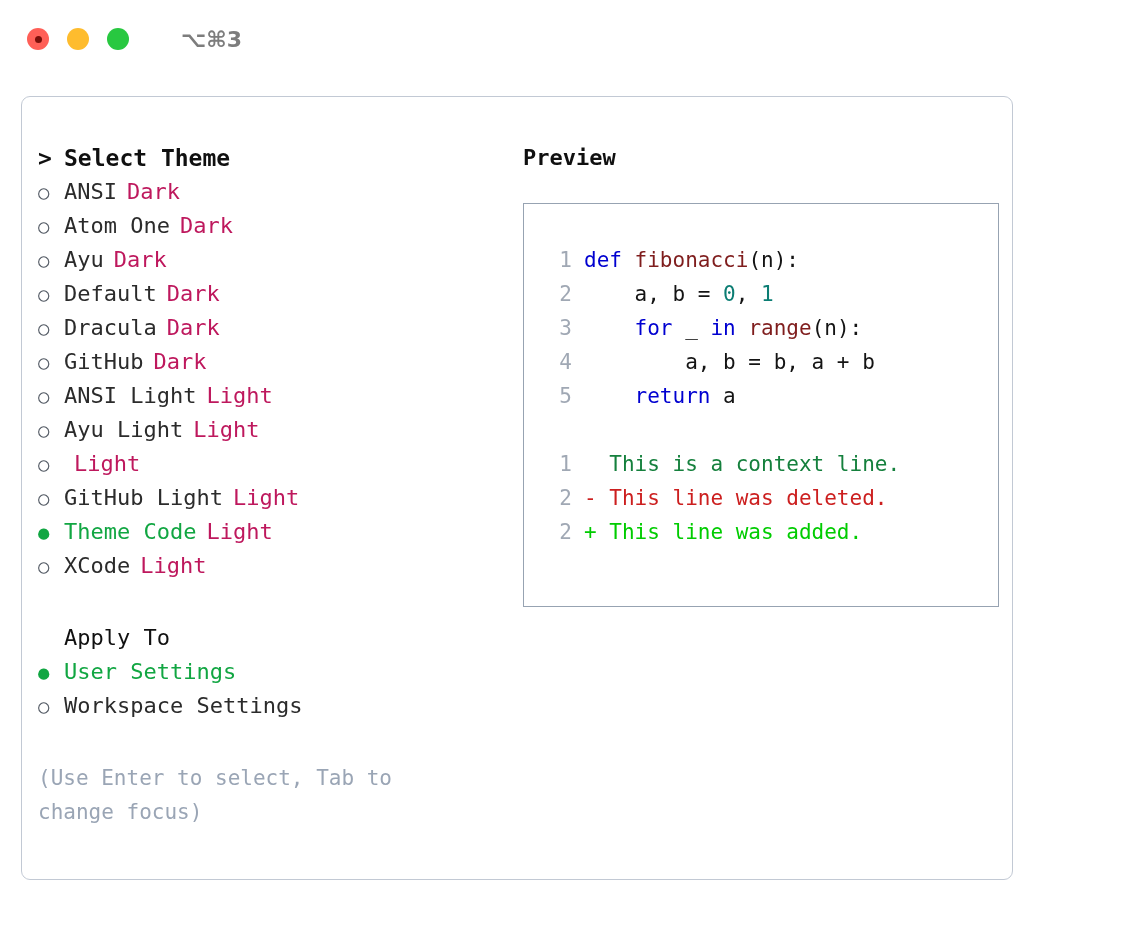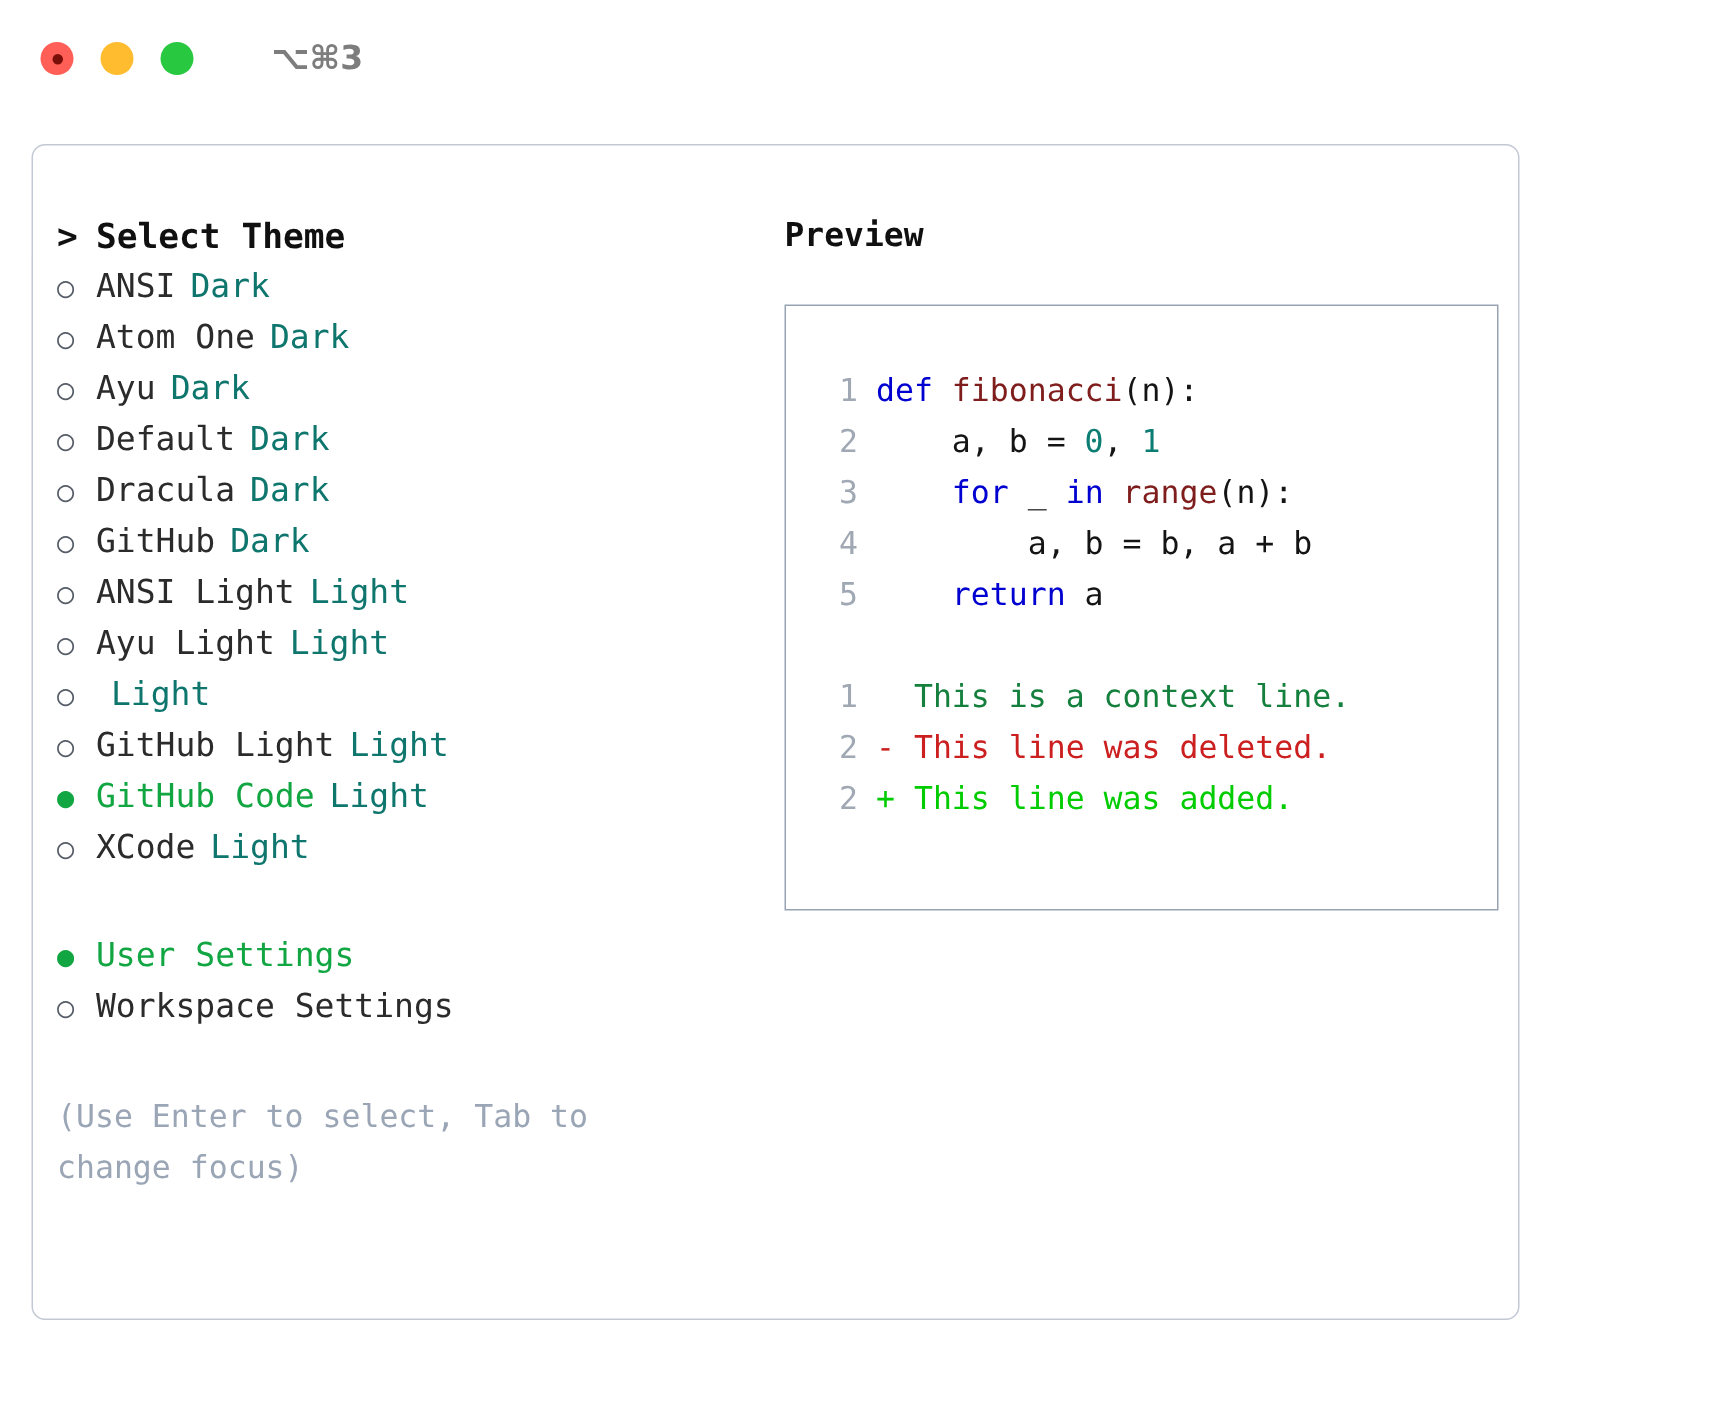--- a/index.html
+++ b/index.html
@@ -116,21 +116,21 @@
     width: 26px;
     flex: 0 0 26px;
     font-size: 19px;
     line-height: 1;
     color: #555c66;
   }
   .opt-row.selected .bullet { color: #11a642; }
   .opt-row.selected .label  { color: #11a642; }
   .label { white-space: pre; }
   .badge {
-    color: #0f766e;
+    color: #be185d;
     margin-left: 10px;
     white-space: pre;
   }
 
   .section-gap { height: 38px; }
 
   .plain-row {
     display: flex;
     align-items: baseline;
     height: 34px;
@@ -270,32 +270,36 @@
             <span class="bullet">○</span>
             <span class="badge">Light</span>
           </div>
           <div class="opt-row">
             <span class="bullet">○</span>
             <span class="label">GitHub Light</span>
             <span class="badge">Light</span>
           </div>
           <div class="opt-row selected">
             <span class="bullet">●</span>
-            <span class="label">GitHub Code</span>
+            <span class="label">Theme Code</span>
             <span class="badge">Light</span>
           </div>
           <div class="opt-row">
             <span class="bullet">○</span>
             <span class="label">XCode</span>
             <span class="badge">Light</span>
           </div>
         </div>
 
       <div class="section-gap"></div>
 
+      <div class="plain-row">
+        <span class="spacer"></span>
+        <span>Apply To</span>
+      </div>
 
       <div id="apply-list">
           <div class="opt-row selected">
             <span class="bullet">●</span>
             <span class="label">User Settings</span>
           </div>
           <div class="opt-row">
             <span class="bullet">○</span>
             <span class="label">Workspace Settings</span>
           </div>

